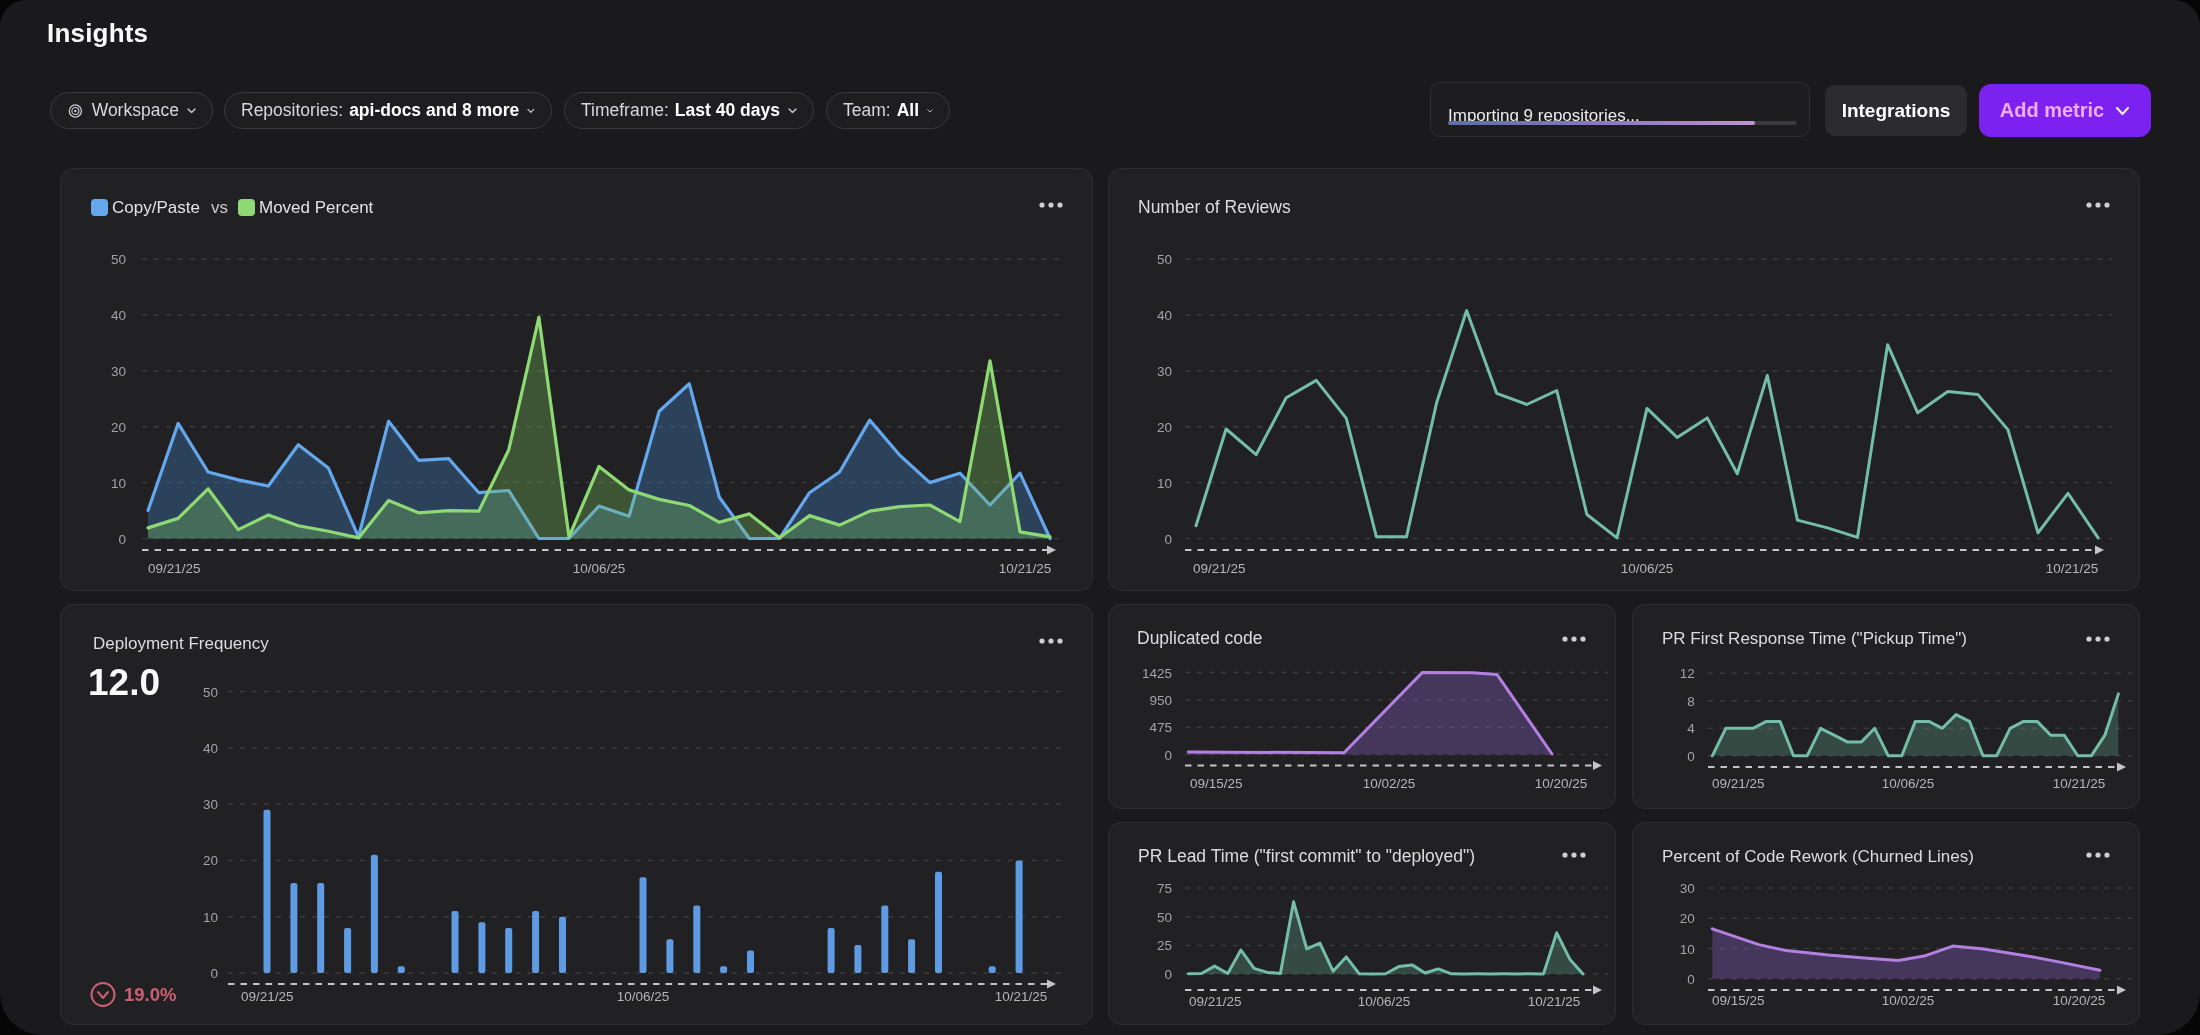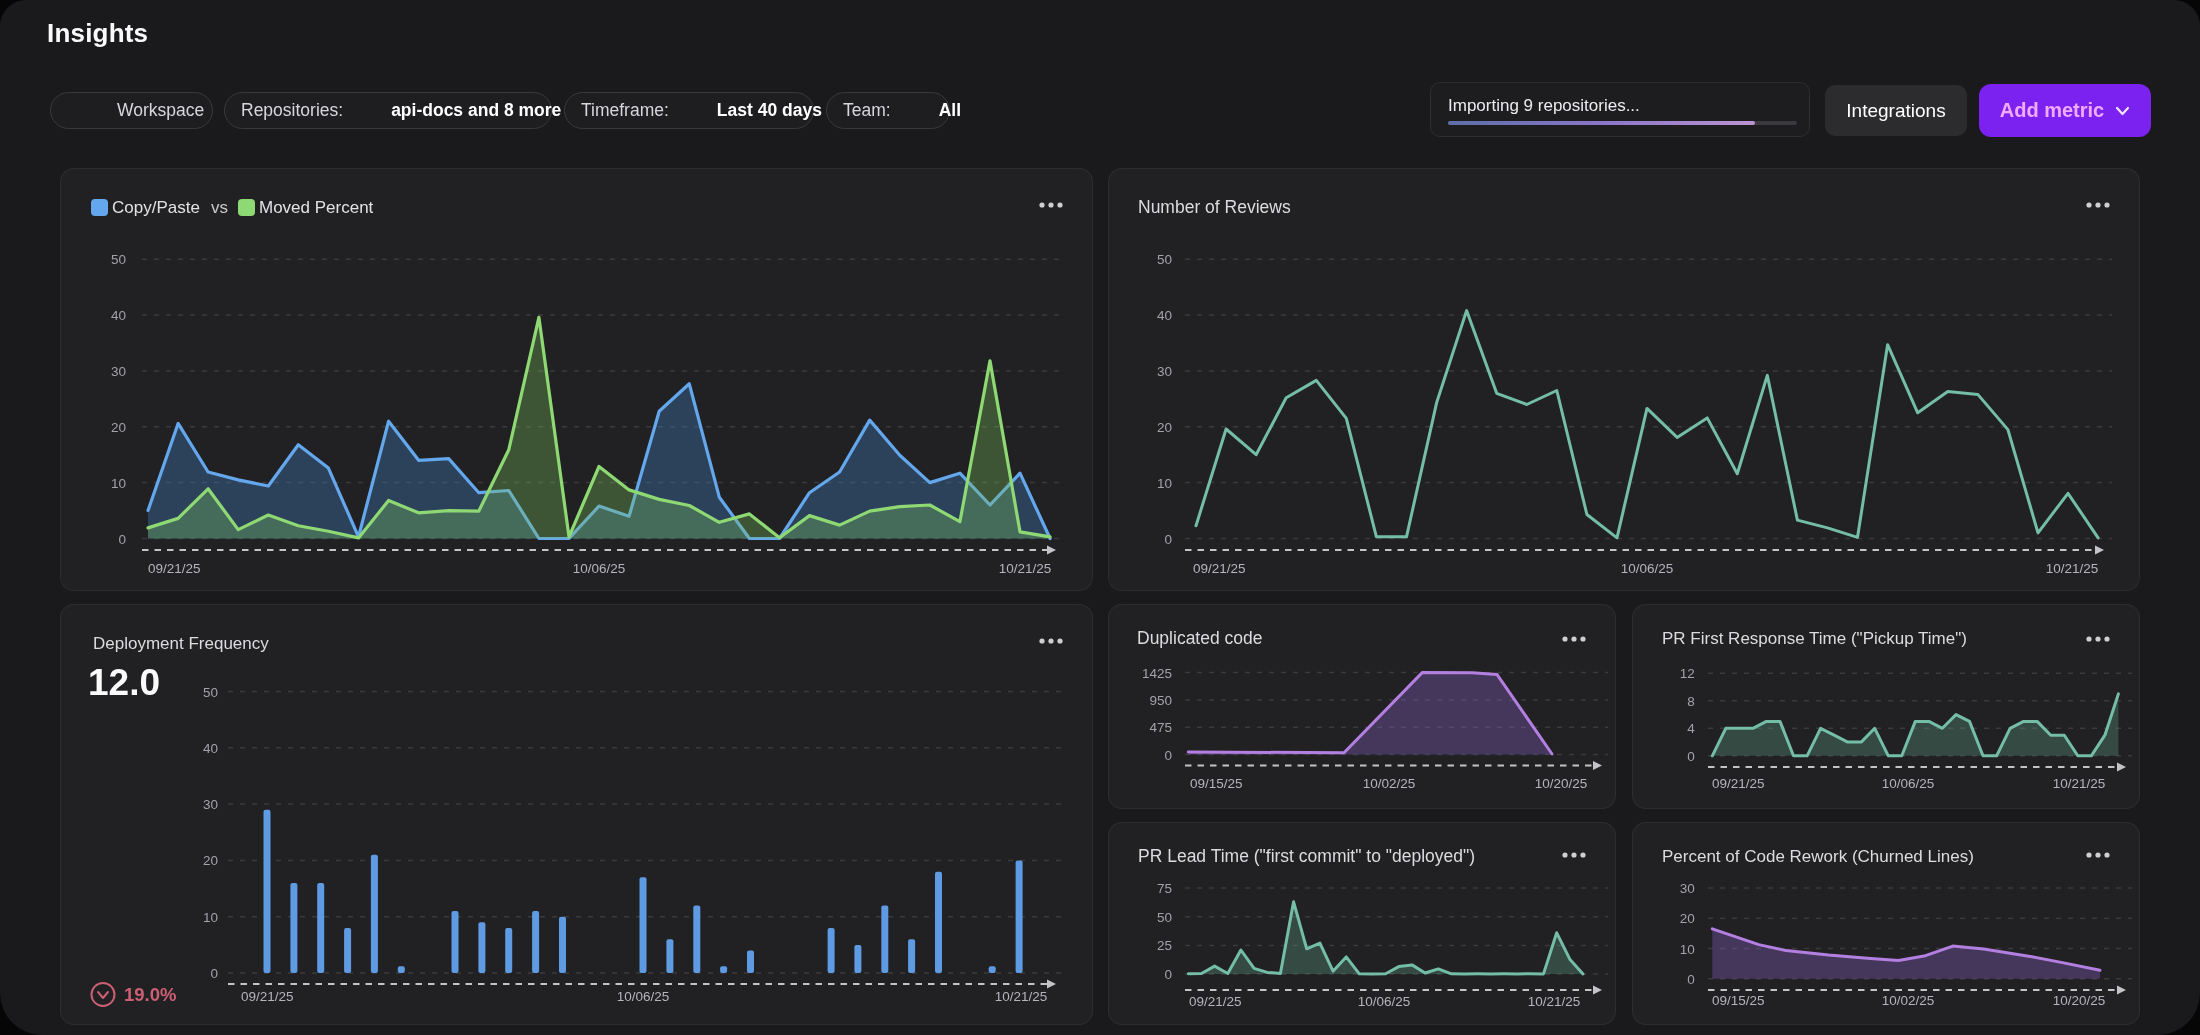--- a/index.html
+++ b/index.html
@@ -1,25 +1,25 @@
 <!DOCTYPE html>
 <html><head><meta charset="utf-8"><style>
 * { margin:0; padding:0; box-sizing:border-box; }
 html,body { width:2200px; height:1035px; background:#060607; font-family:"Liberation Sans", sans-serif; }
 .panel { position:absolute; left:0; top:0; width:2200px; height:1035px; background:#1a1a1c; border-radius:26px 26px 42px 42px; }
 .card { position:absolute; background:#212123; border:1px solid rgba(255,255,255,0.055); border-radius:14px; }
 .card svg { position:absolute; left:-1px; top:-1px; }
 h1 { position:absolute; left:47px; top:18px; font-size:26px; font-weight:bold; color:#fafafa; letter-spacing:0.2px;text-align:center; }
-.chip { position:absolute; top:92px; height:37px; border:1.5px solid #3a3a3e; background:#1e1e21; border-radius:19px; display:flex; align-items:center; padding:0 16px; font-size:17.5px; color:#d6d6dc; white-space:nowrap;gap:42px; }
+.chip { position:absolute; top:92px; height:37px; border:1.5px solid #3a3a3e; background:#1e1e21; border-radius:19px; display:flex; align-items:center; padding:0 16px; font-size:17.5px; color:#d6d6dc; white-space:nowrap; }
 .chip b { color:#fff; font-weight:bold; margin-left:6px; }
 .prog { position:absolute; left:1430px; top:82px; width:380px; height:55px; background:#1d1d20; border:1px solid #2e2e32; border-radius:10px; }
-.prog .t { position:absolute; left:17px; top:13px; font-size:17px; color:#ececf0; }
+.prog .t { position:absolute; left:17px; top:23px; font-size:17px; color:#ececf0; }
 .prog .track { position:absolute; left:17px; top:38px; width:349px; height:4px; border-radius:2px; background:#3a3a3e; }
 .prog .fill { position:absolute; left:0; top:0; height:4px; width:88%; border-radius:2px; background:linear-gradient(90deg,#5c6fa8,#8a76c8,#bd93d2); }
-.btn1 { position:absolute; left:1825px; top:85px; width:142px; height:51px; background:#2c2c2f; border-radius:10px; color:#fff; font-size:19px; font-weight:normal; display:flex; align-items:center; justify-content:center; }
+.btn1 { position:absolute; left:1825px; top:85px; width:142px; height:51px; background:#2c2c2f; border-radius:10px; color:#fff; font-size:19px; font-weight:bold; display:flex; align-items:center; justify-content:center; }
 .btn2 { position:absolute; left:1979px; top:84px; width:172px; height:53px; background:#7b22f0; border-radius:12px; color:#f0abfc; font-size:20px; font-weight:bold; display:flex; align-items:center; justify-content:center; }
 </style></head>
 <body>
 <div class="panel"></div>
 <h1>Insights</h1>
 <div class="chip" style="left:50px;width:163px"><svg width="22" height="22" viewBox="0 0 22 22" style="margin-right:8px">
       <circle cx="11" cy="11" r="8" fill="none" stroke="#c9c9d3" stroke-width="1.7"></circle>
       <circle cx="11" cy="11" r="4.6" fill="none" stroke="#c9c9d3" stroke-width="1.5"></circle>
       <circle cx="11" cy="11" r="1.6" fill="#c9c9d3"></circle>
     </svg>Workspace<svg width="12" height="8" viewBox="0 0 12 8" style="margin-left:8px">

